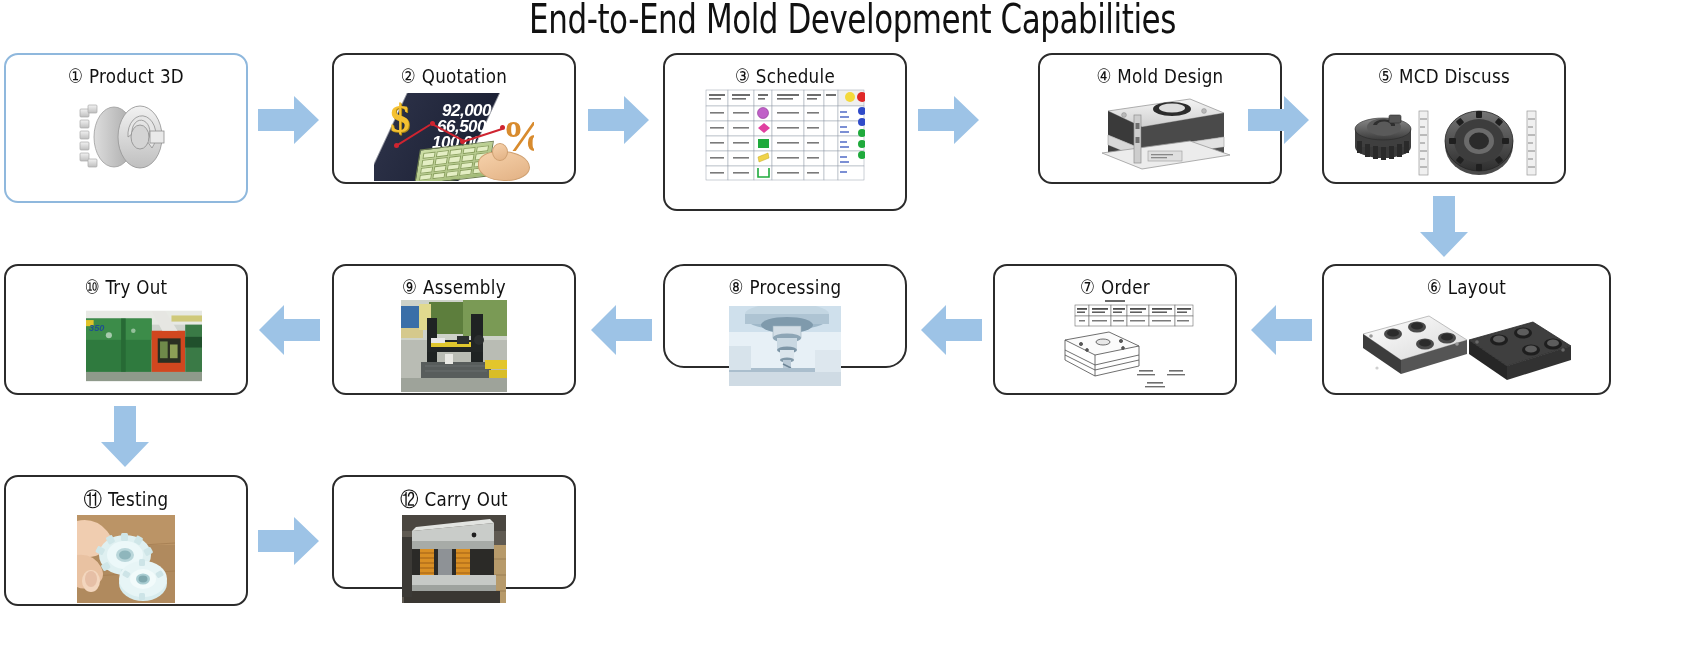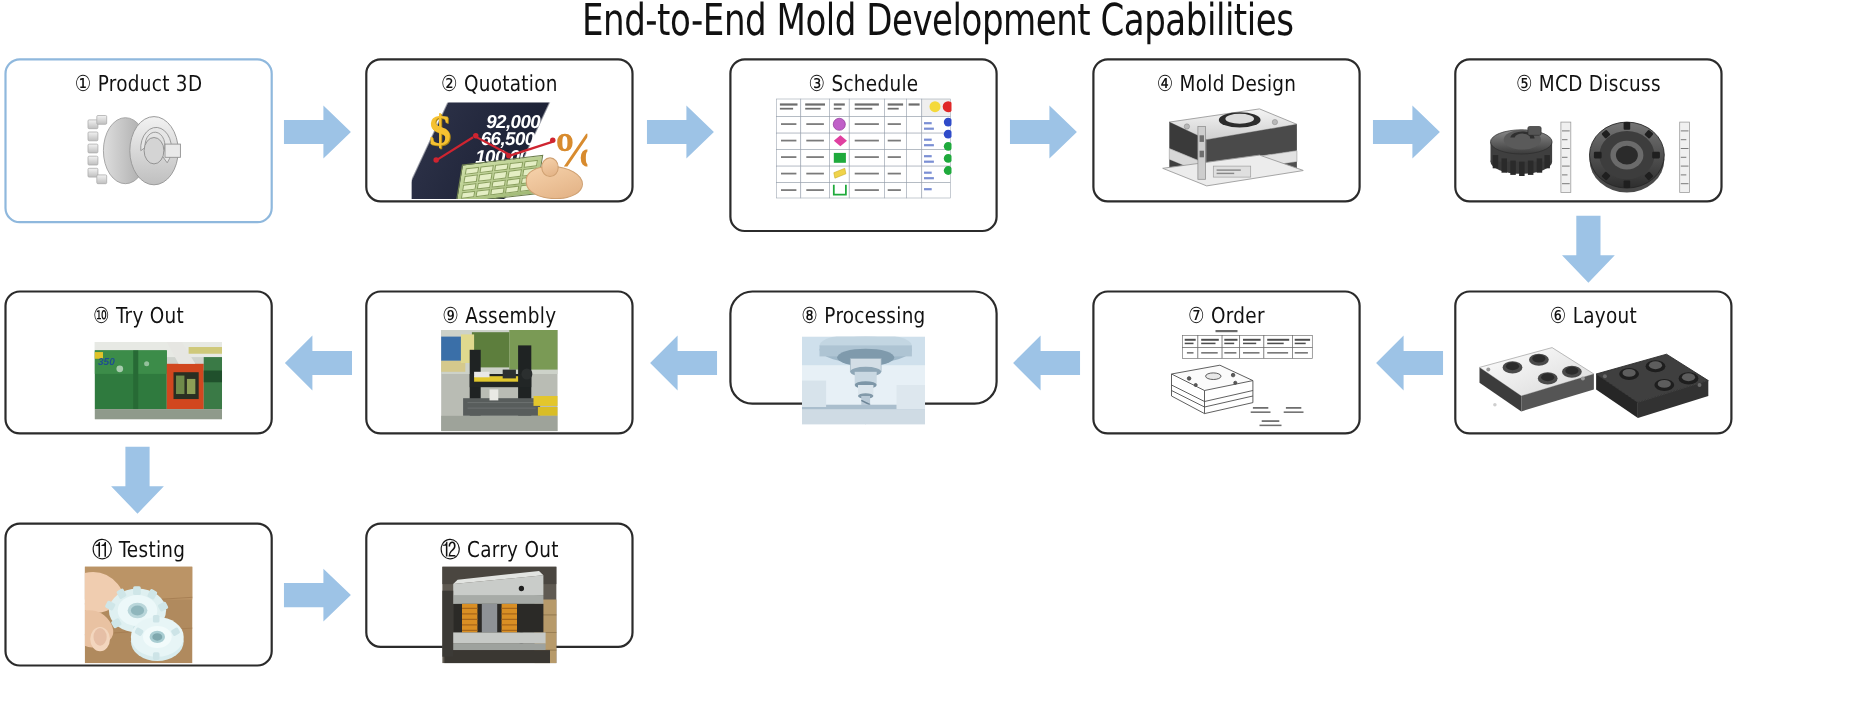--- a/index.html
+++ b/index.html
@@ -334,21 +334,21 @@
       </svg>
     </div>
   </div>
 
   <div class="arrow" style="left:918px; top:95px; width:62px; height:50px;">
     <svg viewBox="0 0 62 50" preserveAspectRatio="none">
       <polygon points="0,14 36,14 36,1 61,25 36,49 36,36 0,36" fill="#9DC3E6"></polygon>
     </svg>
   </div>
 
-  <div class="card" style="left:993px; top:53px; width:244px; height:131px;">
+  <div class="card" style="left:1038px; top:53px; width:244px; height:131px;">
     <div class="card-label">④ Mold Design</div>
     <div class="card-art" style="top:34px; width:140px; height:92px;">
       <svg viewBox="0 0 140 92" style="width:100%;height:100%">
         <defs>
           <linearGradient id="md1" x1="0" y1="0" x2="0" y2="1">
             <stop offset="0" stop-color="#f4f4f4"></stop>
               <stop offset="1" stop-color="#cfcfcf"></stop>
           </linearGradient>
         </defs>
 
@@ -668,21 +668,21 @@
       </svg>
     </div>
   </div>
 
   <div class="arrow" style="left:1250px; top:304px; width:62px; height:52px;">
     <svg viewBox="0 0 62 52" preserveAspectRatio="none">
       <polygon points="62,15 26,15 26,1 1,26 26,51 26,37 62,37" fill="#9DC3E6"></polygon>
     </svg>
   </div>
 
-  <div class="card" style="left:1322px; top:264px; width:253px; height:131px;">
+  <div class="card" style="left:1322px; top:264px; width:289px; height:131px;">
     <div class="card-label">⑥ Layout</div>
     <div class="card-art" style="top:34px; width:220px; height:92px;">
       <svg viewBox="0 0 220 92" style="width:100%;height:100%">
         <defs>
           <linearGradient id="lt" x1="0" y1="0" x2="1" y2="1">
             <stop offset="0" stop-color="#ffffff"></stop>
               <stop offset="1" stop-color="#d8d8d8"></stop>
           </linearGradient>
         </defs>
 

